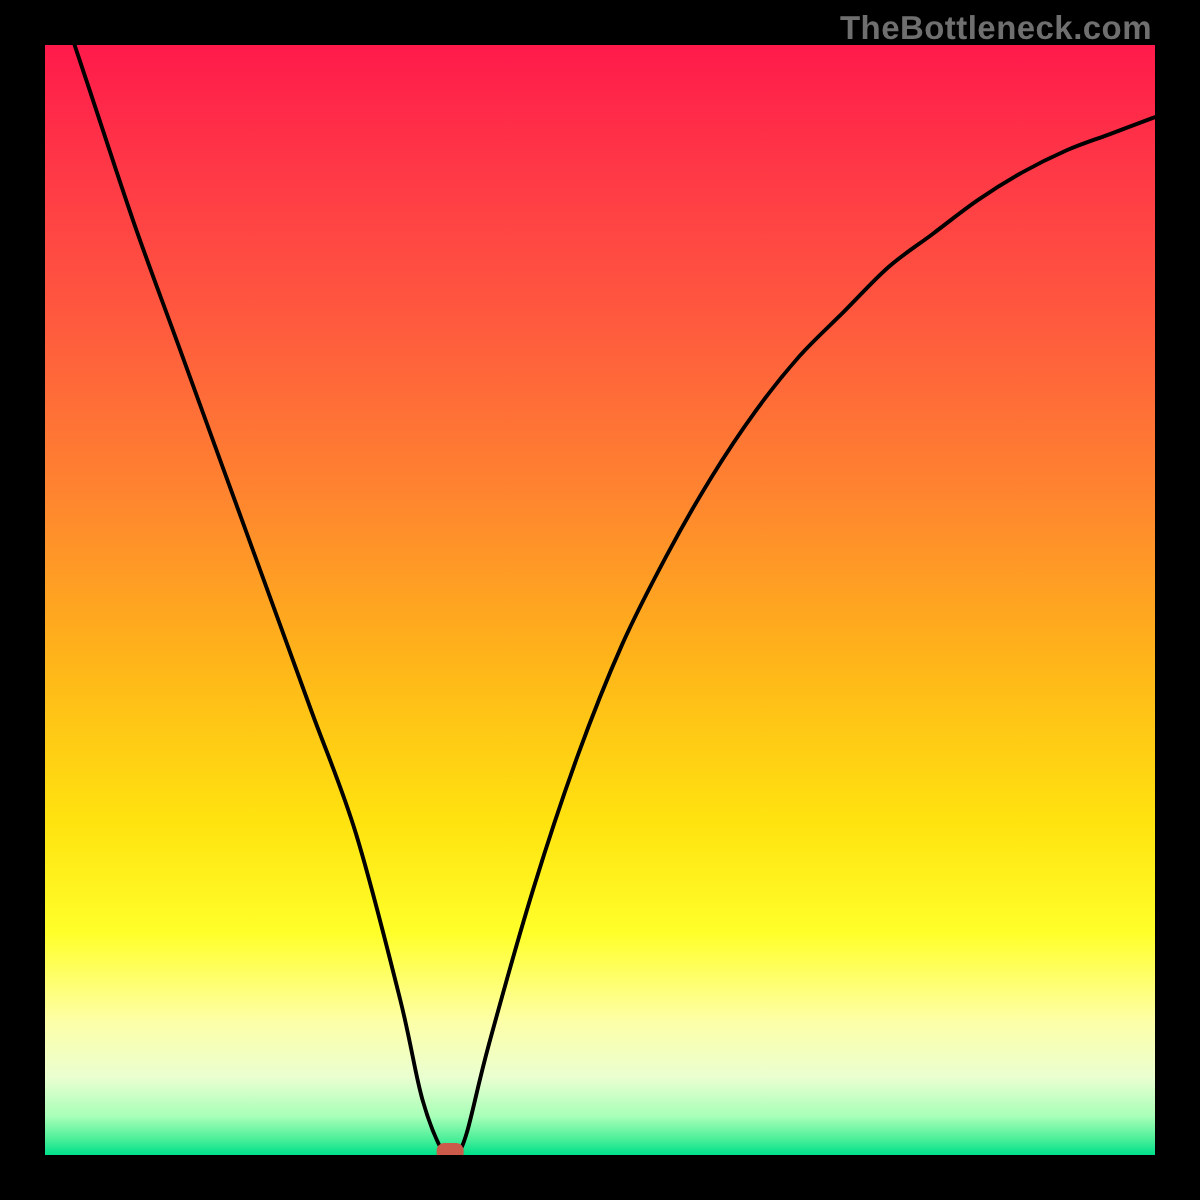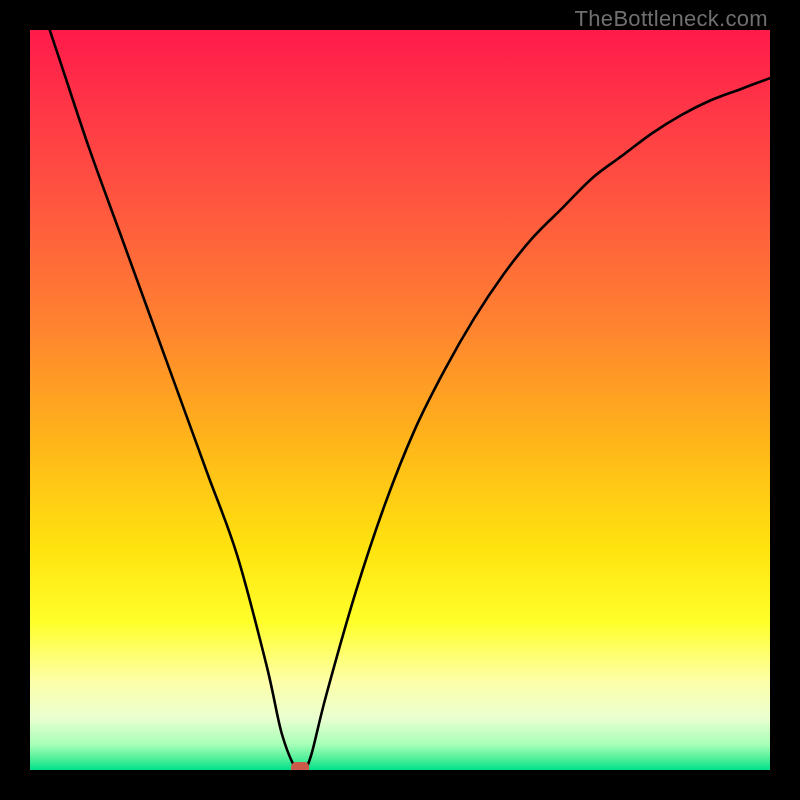--- a/index.html
+++ b/index.html
@@ -1,20 +1,20 @@
 <!DOCTYPE html>
 <html><head>
 <meta charset="utf-8">
 <style>
   * { margin: 0; padding: 0; box-sizing: border-box; }
   body { width: 800px; height: 800px; overflow: hidden; background: #000; position: relative; font-family: Arial, sans-serif; }
   .frame { position: absolute; top: 0; left: 0; width: 800px; height: 800px; background: #000; }
   .plot-area { position: absolute; top: 30px; left: 30px; width: 740px; height: 740px; }
   .gradient-bg { position: absolute; top: 0; left: 0; width: 100%; height: 100%; }
-  .watermark { position: absolute; top: 6px; right: 32px; color: #6f6f6f; font-size: 22px; font-weight: 400; letter-spacing: 0.3px; margin-left: 28px; }
+  .watermark { position: absolute; top: 6px; right: 32px; color: #6f6f6f; font-size: 22px; font-weight: 700; letter-spacing: 0.3px; margin-left: 28px; }
   svg.curve-layer { position: absolute; top: 0; left: 0; width: 100%; height: 100%; }
 </style>
 </head>
 <body>
 
 <div class="frame">
   <div class="plot-area">
     <svg class="gradient-bg" viewBox="0 0 740 740" preserveAspectRatio="none">
       <defs>
         <linearGradient id="bg-grad" x1="0" y1="0" x2="0" y2="1">

